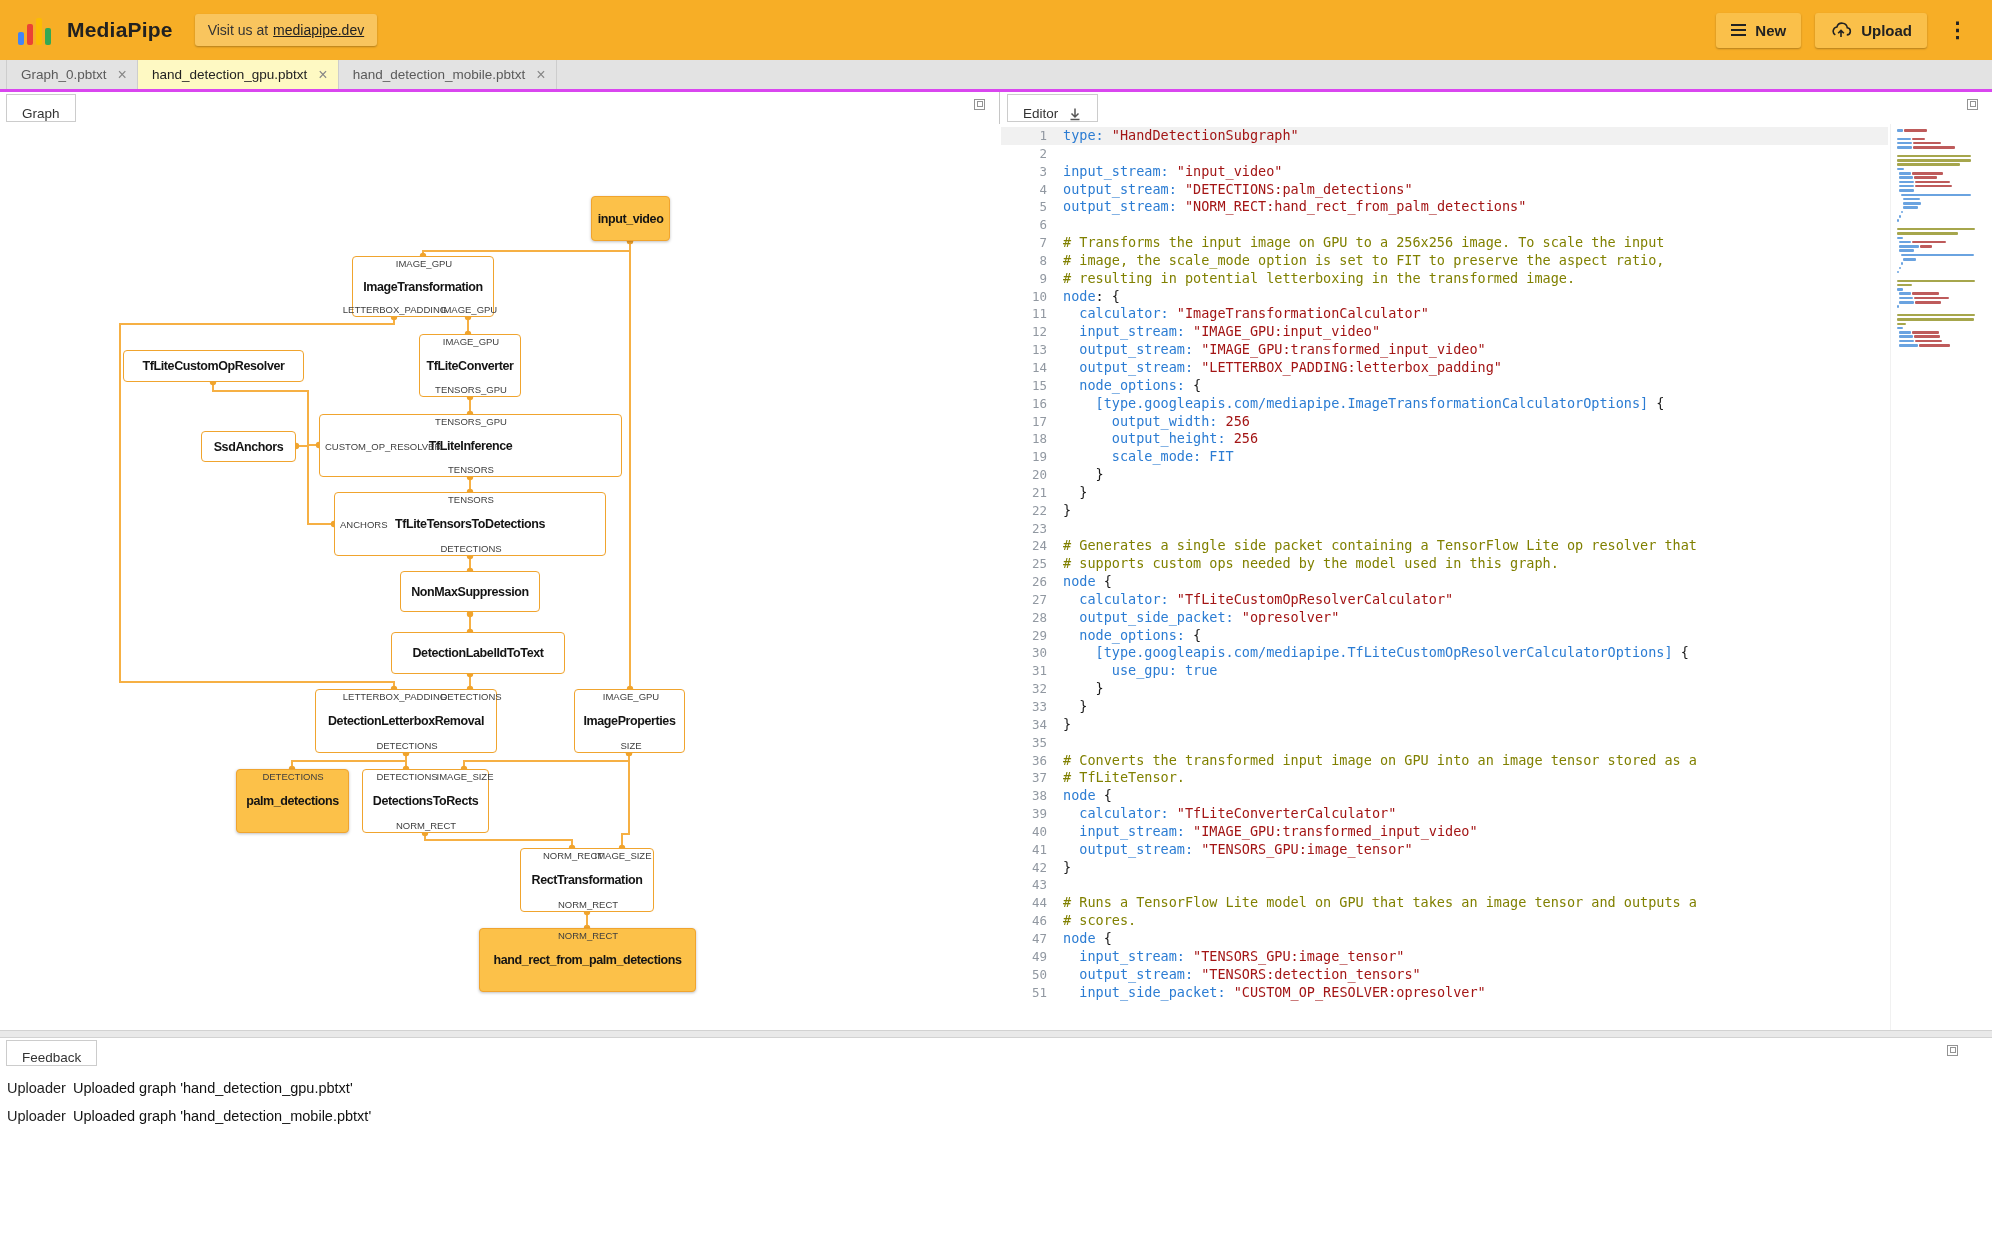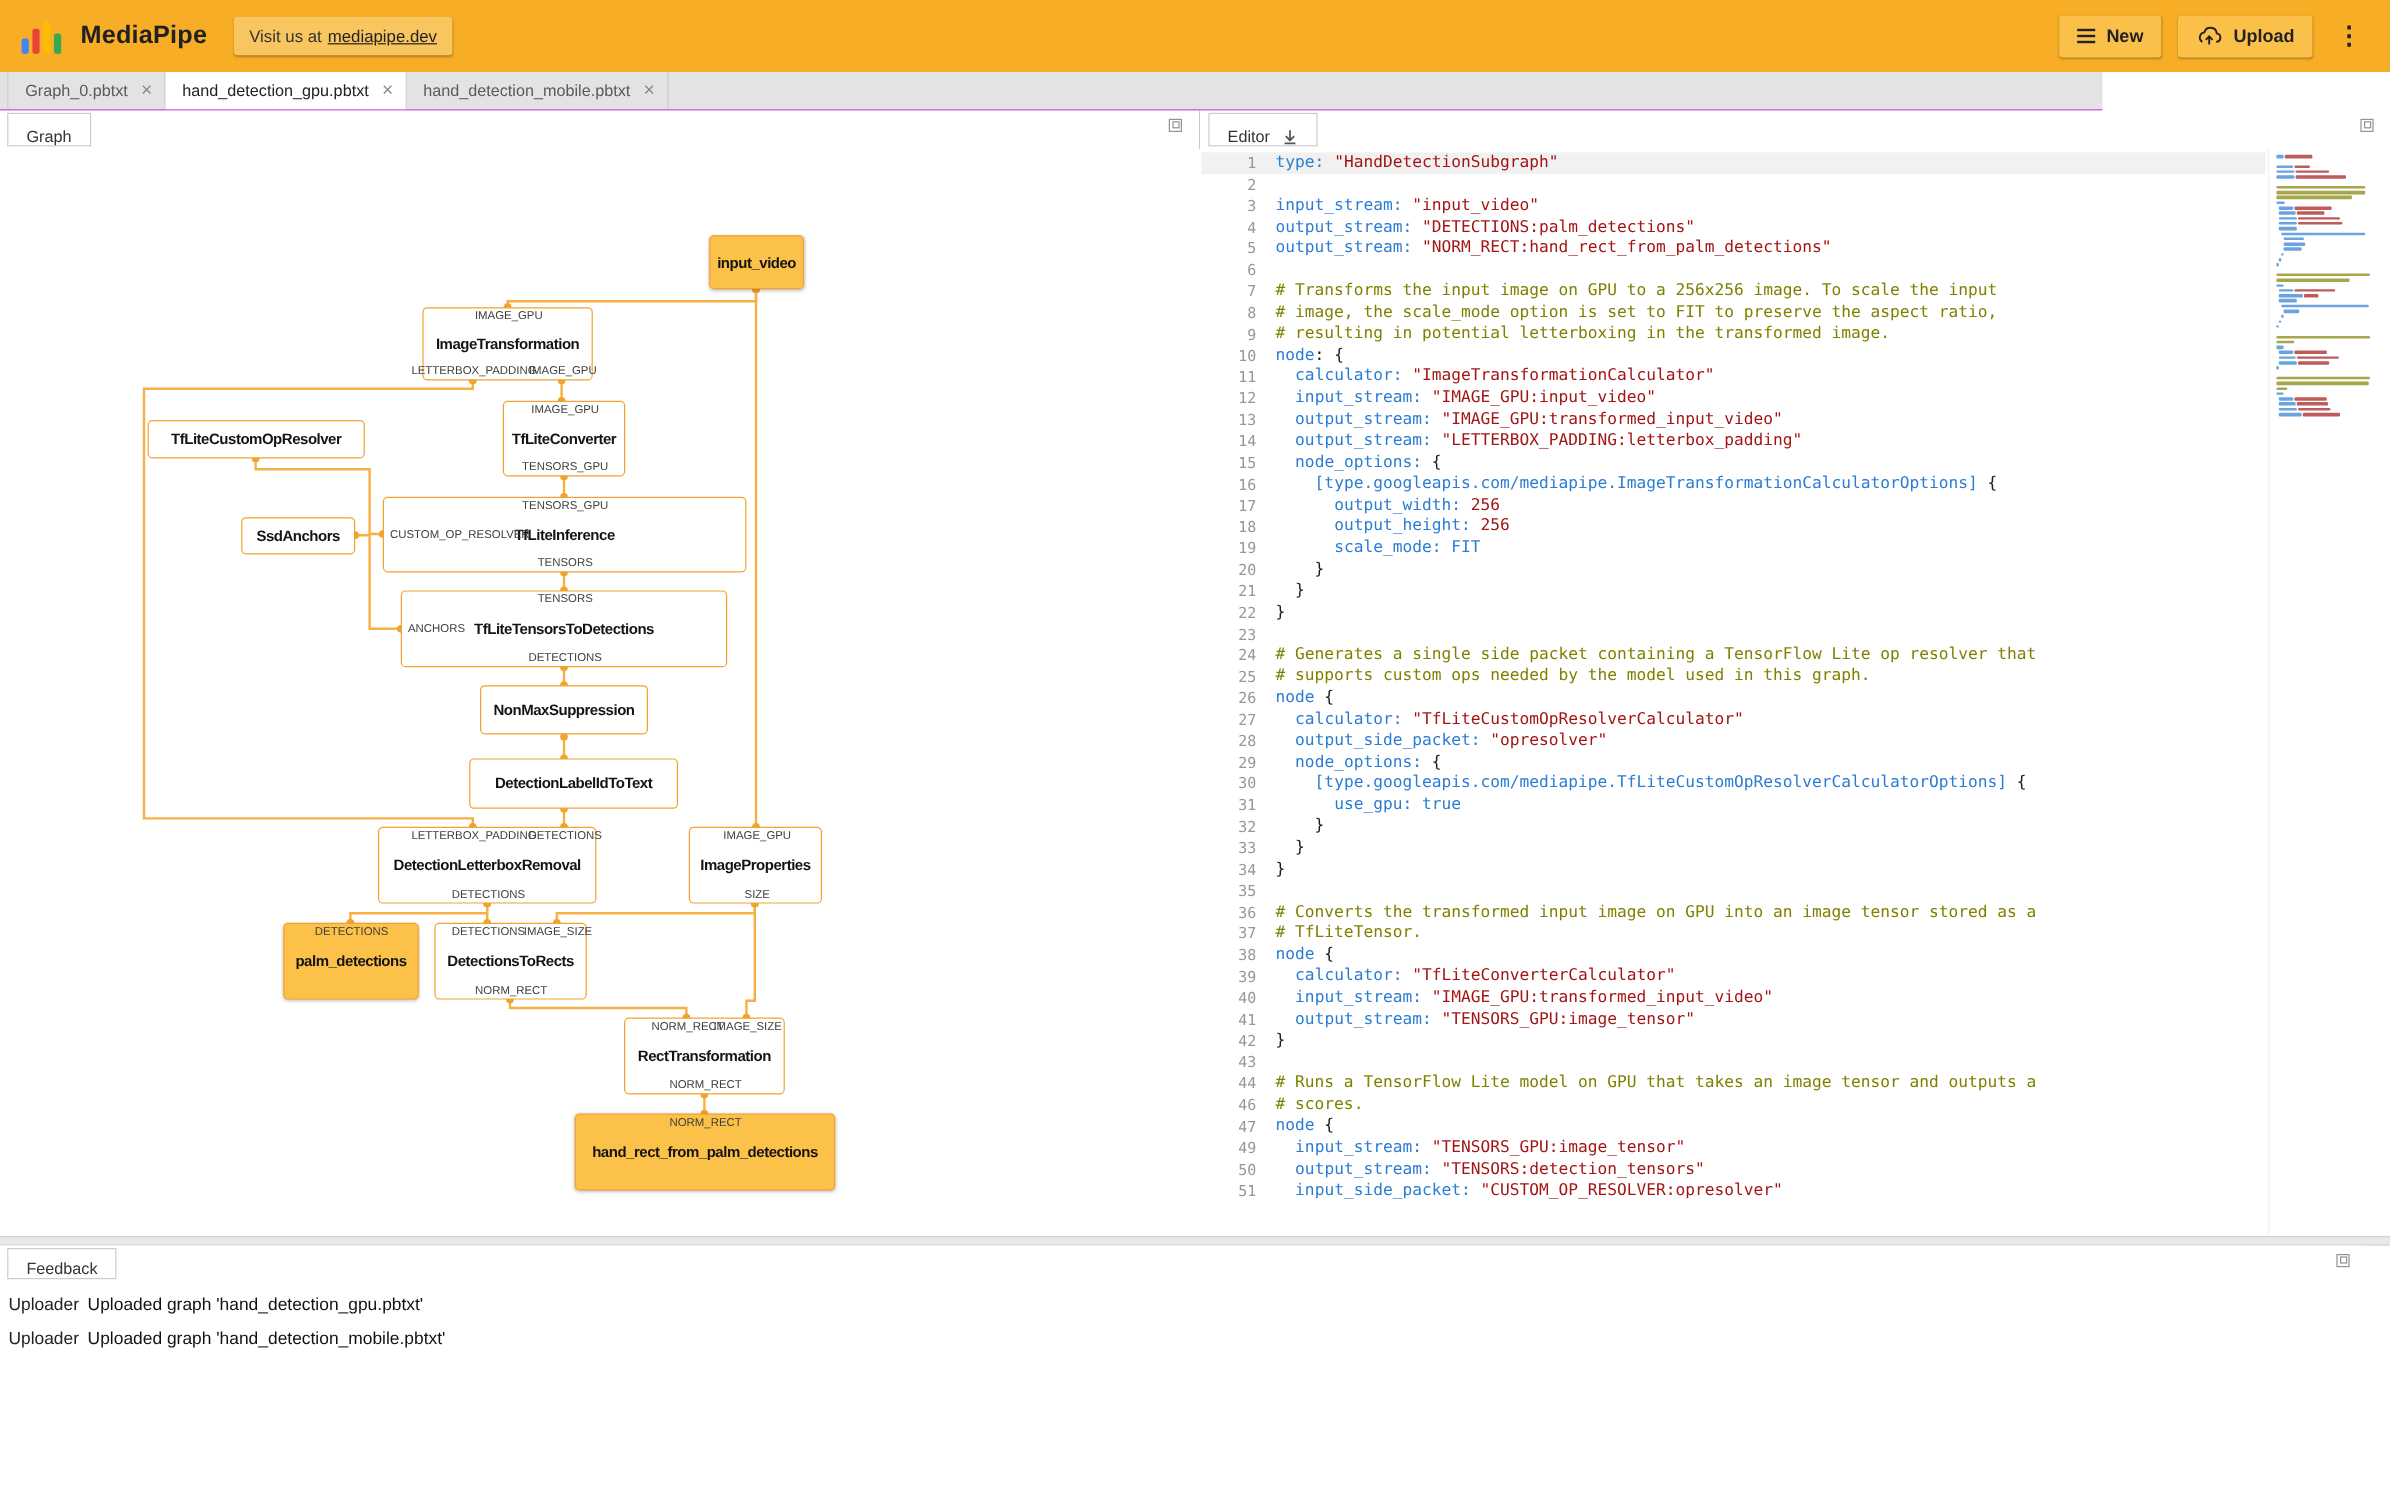--- a/index.html
+++ b/index.html
@@ -17,26 +17,26 @@
   .visit-link{color:#222;text-decoration:underline;cursor:pointer;}
   .spacer{flex:1;}
   .hdr-btn{display:flex;align-items:center;gap:9px;background:var(--btn-bg);border:none;border-radius:3px;
            box-shadow:0 1px 2px rgba(0,0,0,.28);padding:9px 15px;font-size:15px;font-weight:bold;color:#222;
            cursor:pointer;font-family:inherit;}
   .menu-icon{width:15px;height:12px;display:inline-block;border-top:2px solid #222;border-bottom:2px solid #222;position:relative;}
   .menu-icon i{position:absolute;left:0;right:0;top:50%;margin-top:-1px;height:2px;background:#222;}
   .kebab{font-size:21px;color:#222;padding:0 6px;cursor:pointer;font-weight:bold;}
 
   
-  .tabbar{position:absolute;top:60px;left:0;width:1752px;height:32px;background:var(--tabbar-bg);
-          border-bottom:1px solid #d946ef;display:flex;align-items:stretch;padding-left:6px;z-index:4;}
+  .tabbar{position:absolute;top:60px;left:0;width:1992px;height:32px;background:var(--tabbar-bg);
+          border-bottom:3px solid #d946ef;display:flex;align-items:stretch;padding-left:6px;z-index:4;}
   .ftab{display:flex;align-items:center;gap:11px;padding:0 10px 0 14px;font-size:13.5px;color:#5a5a5a;
         border-right:1px solid #cdcdcd;cursor:pointer;white-space:nowrap;}
   .ftab:first-child{border-left:1px solid #cdcdcd;}
-  .ftab.active{background:#ffffff;color:#222;}
+  .ftab.active{background:#fef9c3;color:#222;}
   .ftab-close{color:#878787;font-size:16px;line-height:1;}
 
   
   .main{position:absolute;top:92px;left:0;width:1992px;height:938px;}
   .graph-panel{position:absolute;left:0;top:0;width:1000px;height:938px;background:#fff;border-right:1px solid #c6c6c6;}
   .editor-panel{position:absolute;left:1001px;top:0;width:991px;height:938px;background:#fff;}
   .panel-head{position:relative;height:32px;background:#fff;}
   .ptab{position:absolute;left:6px;top:2px;height:28px;padding:0 15px;border:1px solid #ccc;background:#fff;
         display:flex;align-items:flex-end;gap:10px;font-size:13.5px;color:#333;cursor:pointer;}
   .expand-icon{position:absolute;right:14px;top:7px;width:11px;height:11px;border:1px solid #939393;background:#fff;cursor:pointer;}

